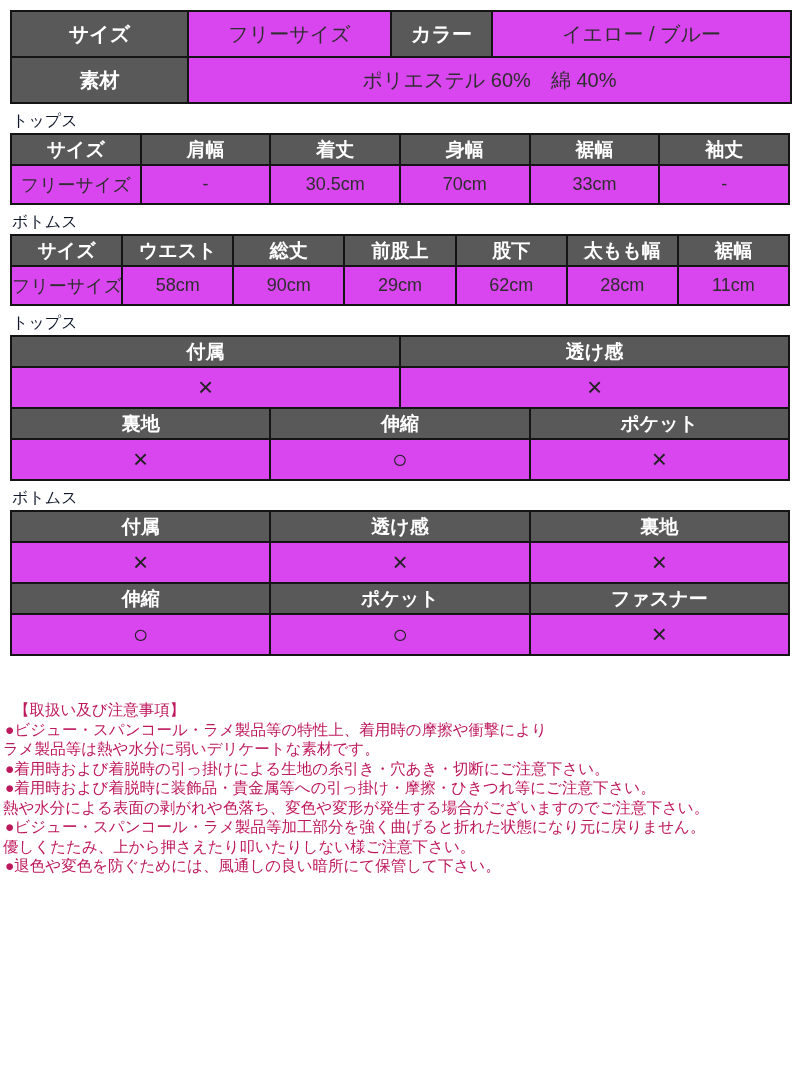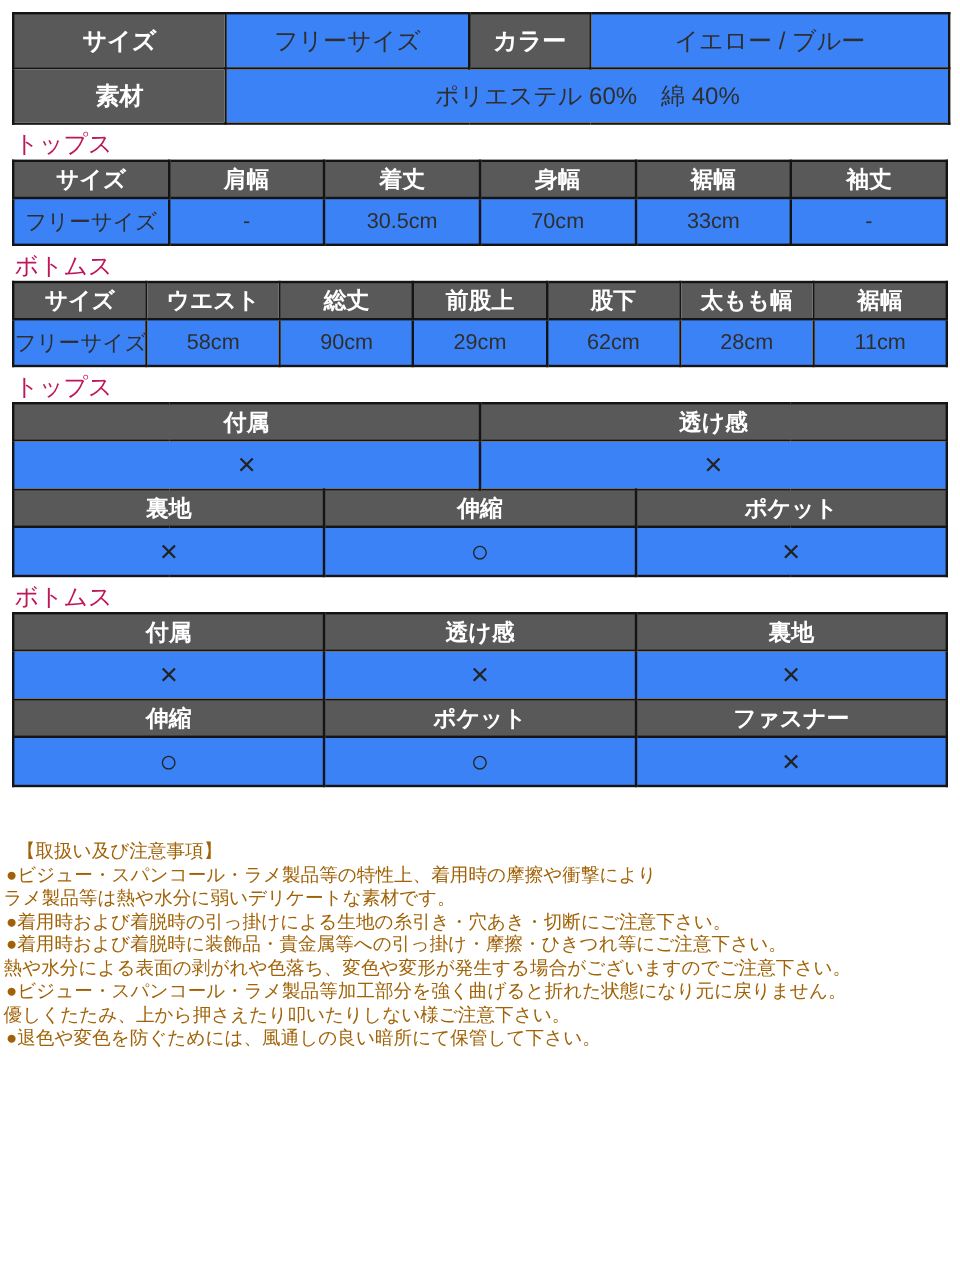--- a/index.html
+++ b/index.html
@@ -27,46 +27,46 @@
     overflow: hidden;
   }
   .hd {
     background: #595959;
     color: #ffffff;
     font-weight: bold;
     font-size: 19px;
     height: 31px;
   }
   .val {
-    background: #3b82f6;
+    background: #d946ef;
     color: #2e2e2e;
     font-size: 19px;
     height: 39px;
     margin-left: 39px;
   }
   
   .info { margin-top: 10px; }
   .info .hd { height: 46px; font-size: 20px; }
   .info .val { height: 46px; font-size: 20px; }
   
   .measure .val { font-size: 18px; }
   
   .feat .val { height: 41px; font-size: 26px; font-weight: normal; color: #222; }
   .feat .hd { height: 31px; }
   .section-label {
-    font-size: 20px;
+    font-size: 16px;
     line-height: 20px;
     margin: 7px 0 2px 12px;
-    color: #be185d;
+    color: #0f172a;
   }
   .notes {
     margin: 44px 0 0 3px;
     font-size: 15.5px;
     line-height: 19.5px;
-    color: #a16207;
+    color: #be185d;
   }
   .notes-title { padding-left: 11px; }
   .note-line { padding-left: 2px; }
   .note-line.cont { padding-left: 0; }
 </style>
 </head>
 <body>
 
 <table class="info">
   <colgroup>

